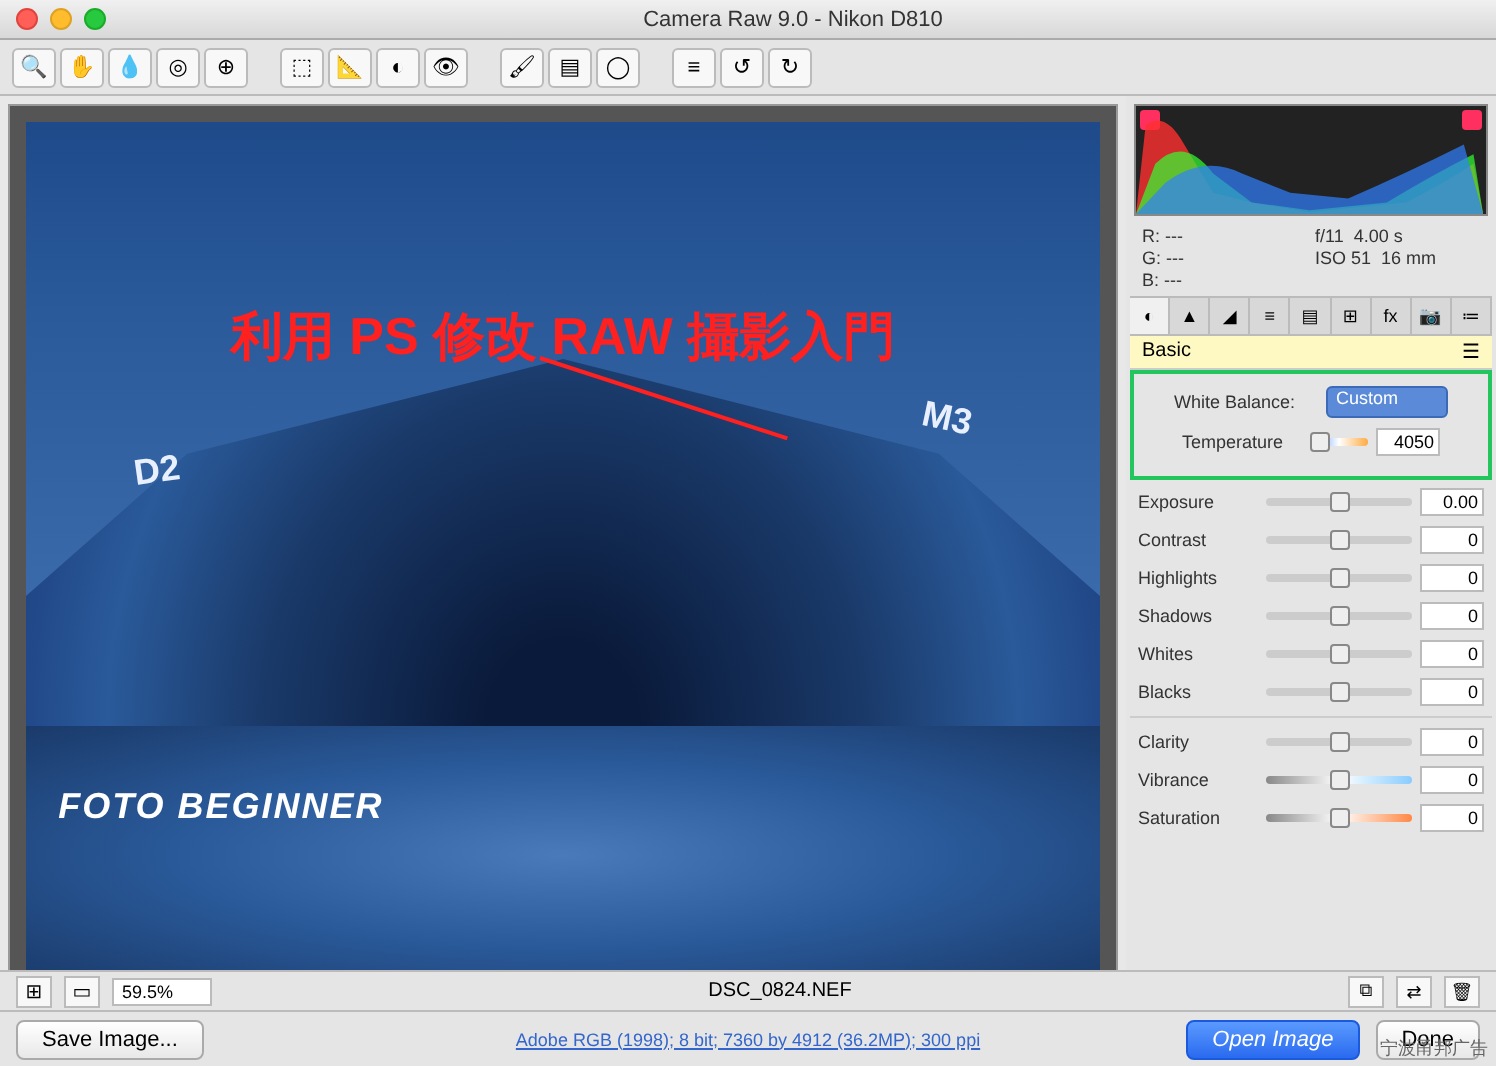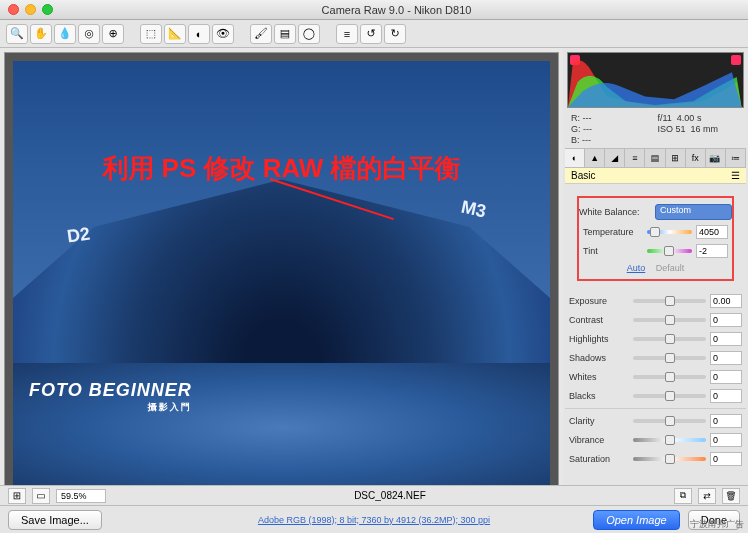--- a/index.html
+++ b/index.html
@@ -29,31 +29,31 @@
 .histogram { height: 56px; background: #222; margin: 2px; position: relative; border: 1px solid #888; }
 .histo-curve { position: absolute; bottom: 0; left: 0; right: 0; height: 100%; }
 .warn { position: absolute; top: 2px; width: 10px; height: 10px; border-radius: 2px; }
 .warn.left { left: 2px; background: #ff3060; }
 .warn.right { right: 2px; background: #ff3060; }
 .exif { display: grid; grid-template-columns: 1fr 1fr; gap: 1px 4px; padding: 3px 6px; font-size: 9px; color: #333; }
 .tab-row { display: flex; height: 20px; border-top: 1px solid #bbb; border-bottom: 1px solid #bbb; background: #d8d8d8; }
 .ptab { flex: 1; border-right: 1px solid #bbb; display: flex; align-items: center; justify-content: center; font-size: 9px; cursor: pointer; }
 .ptab.active { background: #f0f0f0; }
 .panel-header { display: flex; justify-content: space-between; padding: 2px 6px; font-size: 10px; border-bottom: 1px solid #ccc; background: #fef9c3; }
-.wb-box { border: 2px solid #ef4444; margin: 12px; padding: 4px 0 6px; }
+.wb-box { border: 2px solid #22c55e; margin: 0; padding: 4px 20px 6px; }
 .slider-row { display: flex; align-items: center; gap: 4px; margin: 3px 4px; height: 16px; }
 .slider-label { width: 60px; font-size: 9px; color: #333; }
 .slider-track { flex: 1; height: 12px; position: relative; }
 .slider-bar { position: absolute; top: 4px; left: 0; right: 0; height: 4px; background: #ccc; border-radius: 2px; }
 .slider-bar.temp { background: linear-gradient(90deg, #48f, #fff, #fa4); }
 .slider-bar.tint { background: linear-gradient(90deg, #4c4, #fff, #c4c); }
 .slider-bar.vib { background: linear-gradient(90deg, #888, #fff, #8cf); }
 .slider-bar.sat { background: linear-gradient(90deg, #888, #fff, #f84); }
 .slider-thumb { position: absolute; top: 1px; width: 10px; height: 10px; background: #eee; border: 1px solid #888; border-radius: 2px; transform: translateX(-50%); cursor: pointer; }
-.slider-val { width: 32px; font-size: 9px; text-align: left; border: 1px solid #bbb; background: #fff; padding: 1px 2px; }
+.slider-val { width: 32px; font-size: 9px; text-align: right; border: 1px solid #bbb; background: #fff; padding: 1px 2px; }
 .wb-select-row { display: flex; align-items: center; gap: 4px; margin: 2px 0 4px; }
 .wb-select { flex: 1; font-size: 9px; height: 16px; background: #5a8ad8; color: #fff; border: 1px solid #3a6ab8; border-radius: 3px; padding: 0 4px; }
 .auto-default { text-align: center; margin-top: 4px; font-size: 9px; }
 .auto-default .auto { color: #36c; text-decoration: underline; cursor: pointer; margin-right: 8px; }
 .auto-default .def { color: #999; }
 .divider { height: 1px; background: #ccc; margin: 4px 0; }
 .bottom-bar { position: absolute; bottom: 28px; left: 0; right: 0; height: 20px; background: #e5e5e5; display: flex; align-items: center; padding: 0 8px; font-size: 10px; border-top: 1px solid #bbb; gap: 6px; }
 .zoom-btn { width: 18px; height: 16px; border: 1px solid #bbb; background: #f8f8f8; font-size: 10px; display: flex; align-items: center; justify-content: center; cursor: pointer; }
 .zoom-val { width: 50px; border: 1px solid #bbb; background: #fff; font-size: 9px; padding: 1px 4px; }
 .filename { flex: 1; text-align: center; font-size: 10px; }
@@ -99,24 +99,23 @@
 
 <div class="main">
   <div class="preview">
     <div class="preview-img">
       <div class="ceiling"></div>
       <div class="floor"></div>
       <div class="d2">D2</div>
       <div class="m3">M3</div>
       <div class="watermark">
         <span>FOTO BEGINNER</span>
-        <small>攝影入門</small>
-      </div>
-    </div>
-    <div class="overlay-text">利用 PS 修改 RAW 檔的白平衡</div>
+      </div>
+    </div>
+    <div class="overlay-text">利用 PS 修改 RAW 攝影入門</div>
     <div class="callout-line"></div>
   </div>
 
   <div class="sidepanel">
     <div class="histogram">
       <div class="warn left"></div>
       <div class="warn right"></div>
       <svg class="histo-curve" viewBox="0 0 180 56" preserveAspectRatio="none">
         <path d="M0,56 L5,10 Q15,2 25,20 L40,45 L60,50 L90,55 L140,50 Q160,40 175,30 L180,56 Z" fill="#ff3030" opacity="0.8"></path>
         <path d="M0,56 L10,30 Q25,15 40,35 L60,50 L90,54 L130,50 Q155,35 175,25 L180,56 Z" fill="#30ff30" opacity="0.7"></path>
@@ -153,32 +152,20 @@
         <div class="wb-select"><span>Custom</span></div>
       </div>
       <div class="slider-row">
         <span class="slider-label">Temperature</span>
         <div class="slider-track">
             <div class="slider-bar temp"></div>
             <div class="slider-thumb" style="left:18%"></div>
           </div>
         <div class="slider-val">4050</div>
       </div>
-      <div class="slider-row">
-        <span class="slider-label">Tint</span>
-        <div class="slider-track">
-            <div class="slider-bar tint"></div>
-            <div class="slider-thumb" style="left:49%"></div>
-          </div>
-        <div class="slider-val">-2</div>
-      </div>
-      <div class="auto-default">
-        <span class="auto">Auto</span>
-        <span class="def">Default</span>
-      </div>
     </div>
 
     <div class="slider-row">
         <span class="slider-label">Exposure</span>
         <div class="slider-track">
           <div class="slider-bar"></div>
           <div class="slider-thumb" style="left:50%"></div>
         </div>
         <div class="slider-val">0.00</div>
       </div>

